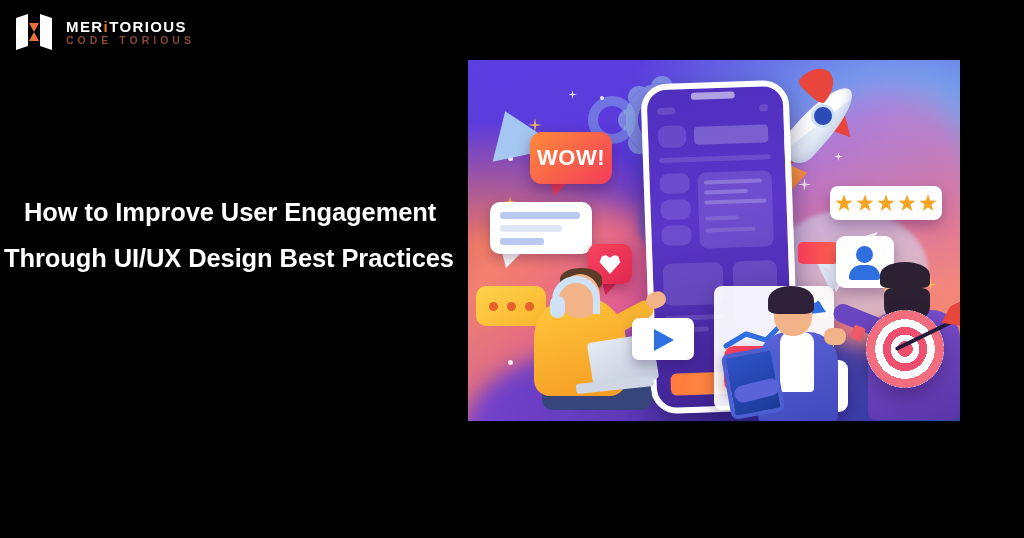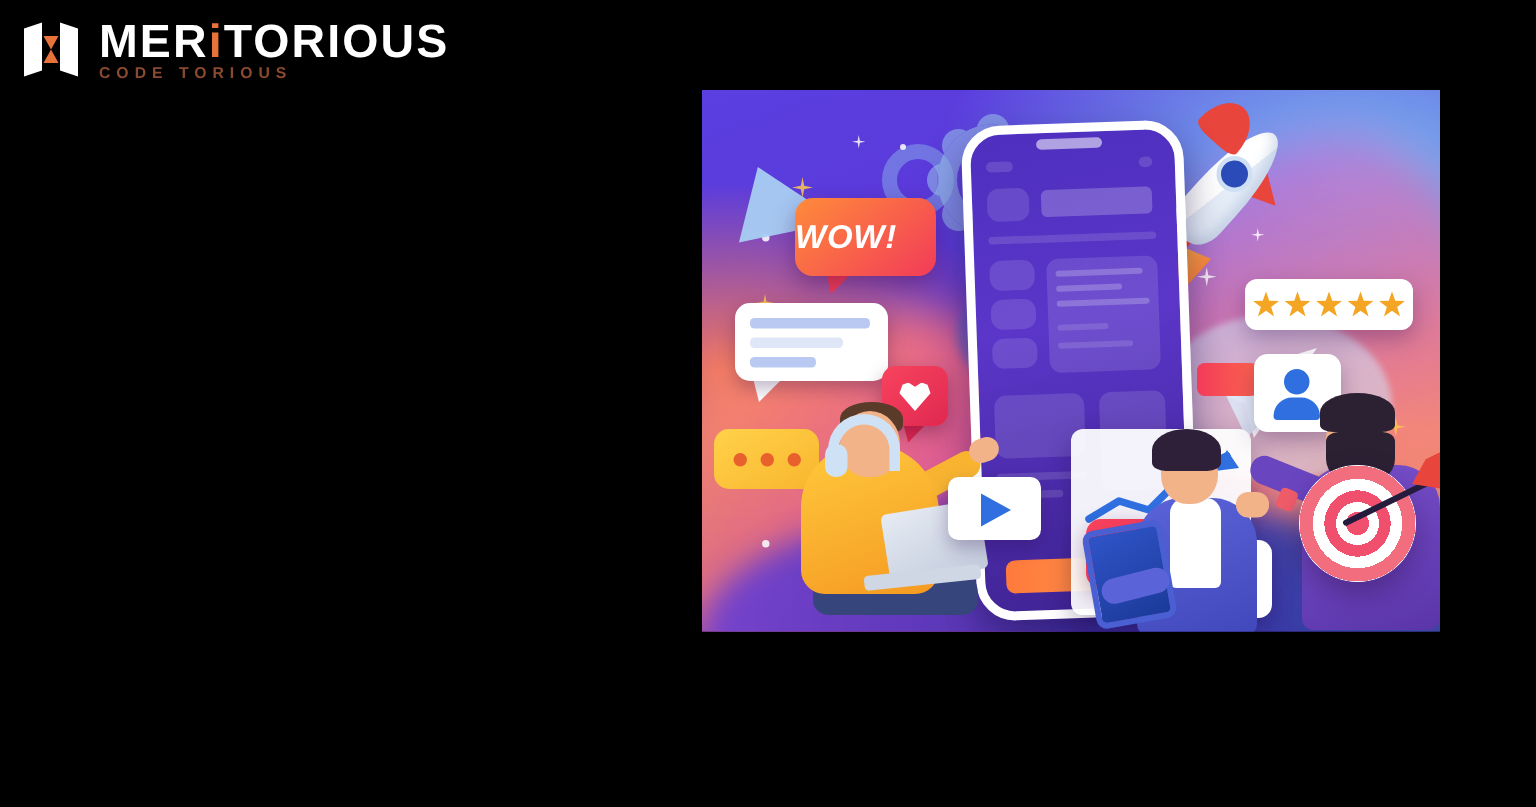--- a/index.html
+++ b/index.html
@@ -30,21 +30,21 @@
     position: relative;
     flex: none;
   }
   .logo-words {
     display: flex;
     flex-direction: column;
     justify-content: center;
     gap: 1px;
   }
   .brand-name {
-    font-size: 31px;
+    font-size: 15px;
     font-weight: 700;
     letter-spacing: 1.4px;
     color: #ffffff;
     line-height: 1;
     white-space: nowrap;
   }
   .brand-name .dot-i {
     color: #e8733a;
     text-transform: lowercase;
   }
@@ -235,25 +235,25 @@
     border-radius: 6px;
   }
   .phone-cta-heart {
     right: 10px; top: 5px; width: 11px; height: 10px;
     background:#ffd9c2;
     clip-path: polygon(50% 100%, 0 35%, 15% 0, 50% 22%, 85% 0, 100% 35%);
   }
 
   
   .bubble-wow {
-    left: 62px; top: 72px; width: 94px; height: 52px;
+    left: 62px; top: 72px; width: 82px; height: 52px;
     background: linear-gradient(140deg,#ff8b3a,#f23b59);
     border-radius: 12px;
     box-shadow: 0 6px 14px rgba(60,10,60,.35);
-    display: flex; align-items: center;  font-style: italic;
+    display: flex; align-items: center; justify-content: center;
   }
   .bubble-wow-tail {
     left: 82px; top: 118px; width: 22px; height: 18px;
     background: #f23b59; clip-path: polygon(0 0,100% 0,18% 100%);
   }
   .wow-text {
     position: static; color:#ffffff; font-size: 22px; font-weight: 800;
     letter-spacing: .5px; font-family:"Liberation Sans", sans-serif;
   }
   .chat-card {
@@ -503,20 +503,22 @@
       <polygon points="15,11 25,11 20,20 25,29 15,29 20,20" fill="#e8733a"></polygon>
     </svg>
   </div>
   <div class="logo-words">
     <div class="brand-name"><span>MER</span><span class="dot-i">i</span><span>TORIOUS</span></div>
     <div class="brand-tag">CODE TORIOUS</div>
   </div>
 </div>
 
 <h1 class="headline">
+  <span class="l1">How to Improve User Engagement</span>
+  <span class="l2">Through UI/UX Design Best Practices</span>
 </h1>
 
 <div class="hero-art">
 
   <div class="swoosh-a"></div>
   <div class="swoosh-b"></div>
   <div class="swoosh-c"></div>
   <div class="cloud-b"></div>
   <div class="cloud-a"></div>
 

